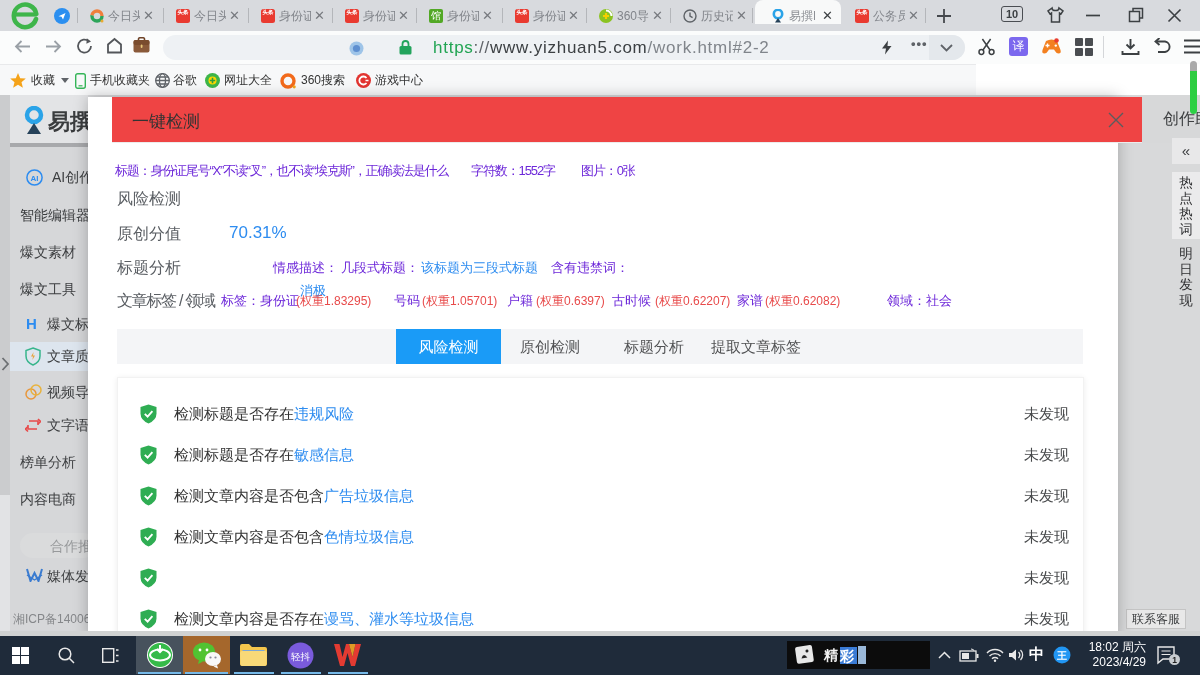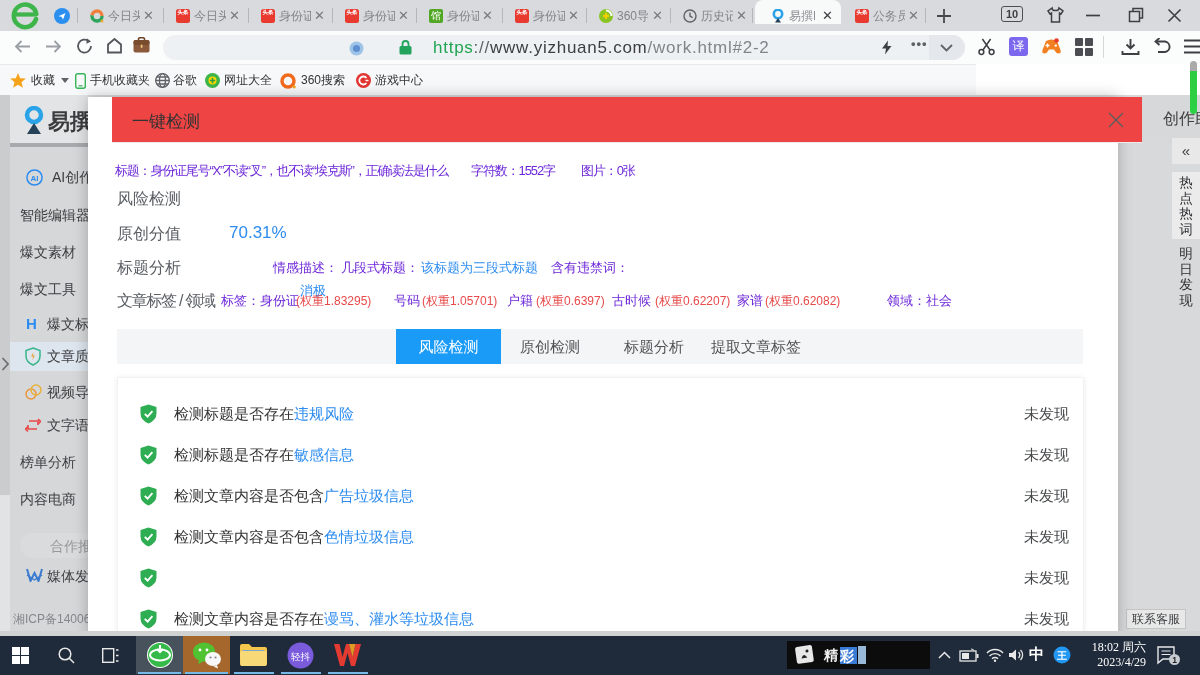--- a/index.html
+++ b/index.html
@@ -560,20 +560,20 @@
   </svg>
   <svg class="abs" style="left:1008px;top:12px" width="16" height="14" viewBox="0 0 16 14">
     <path d="M1 5 H4 L8 1.5 V12.5 L4 9 H1 Z" fill="#e8e8e8"></path>
     <path d="M10.5 4 a4.5 4.5 0 0 1 0 6 M12.5 2 a7 7 0 0 1 0 10" stroke="#e8e8e8" stroke-width="1.3" fill="none"></path>
   </svg>
   <div class="abs" style="left:1029px;top:9px;font-size:15px;color:#fff;font-weight:bold;">中</div>
   <svg class="abs" style="left:1053px;top:10px" width="18" height="18" viewBox="0 0 18 18">
     <circle cx="9" cy="9" r="8.5" fill="#2196f3"></circle>
     <text x="9" y="13" font-size="10" fill="#fff" text-anchor="middle" font-weight="bold">王</text>
   </svg>
-  <div class="abs" style="left:1082px;top:4px;width:64px;text-align:right;font-size:12px;color:#fff;line-height:15px;font-family:Liberation Serif, serif;">18:02 周六<br>2023/4/29</div>
+  <div class="abs" style="left:1082px;top:4px;width:64px;text-align:right;font-size:12px;color:#fff;line-height:15px;">18:02 周六<br>2023/4/29</div>
   <svg class="abs" style="left:1157px;top:10px" width="24" height="20" viewBox="0 0 24 20">
     <path d="M1 1 H17 V13 H6 L1 17 Z" fill="none" stroke="#e8e8e8" stroke-width="1.4"></path>
     <path d="M4.5 5 h9 M4.5 8.5 h9" stroke="#e8e8e8" stroke-width="1.2"></path>
     <circle cx="17.5" cy="13.5" r="5.5" fill="#c8ccd0"></circle>
     <text x="17.5" y="17" font-size="8.5" fill="#222" text-anchor="middle" font-weight="bold">1</text>
   </svg>
 </div>
 
 </body></html>

